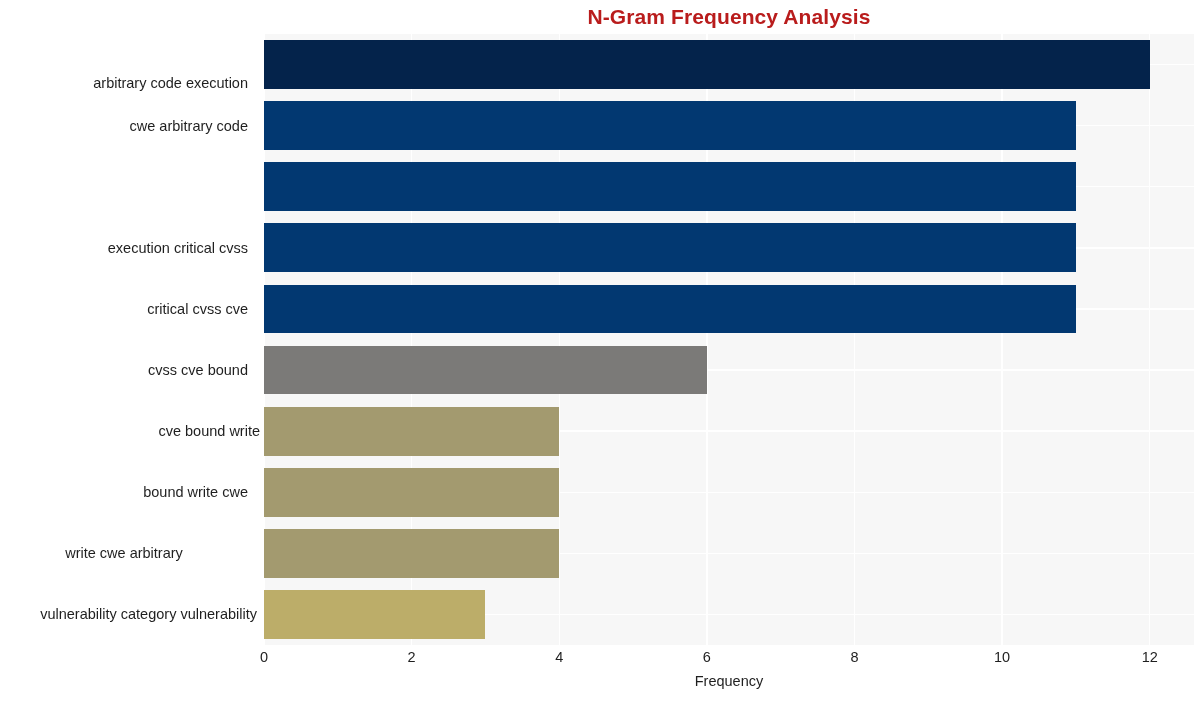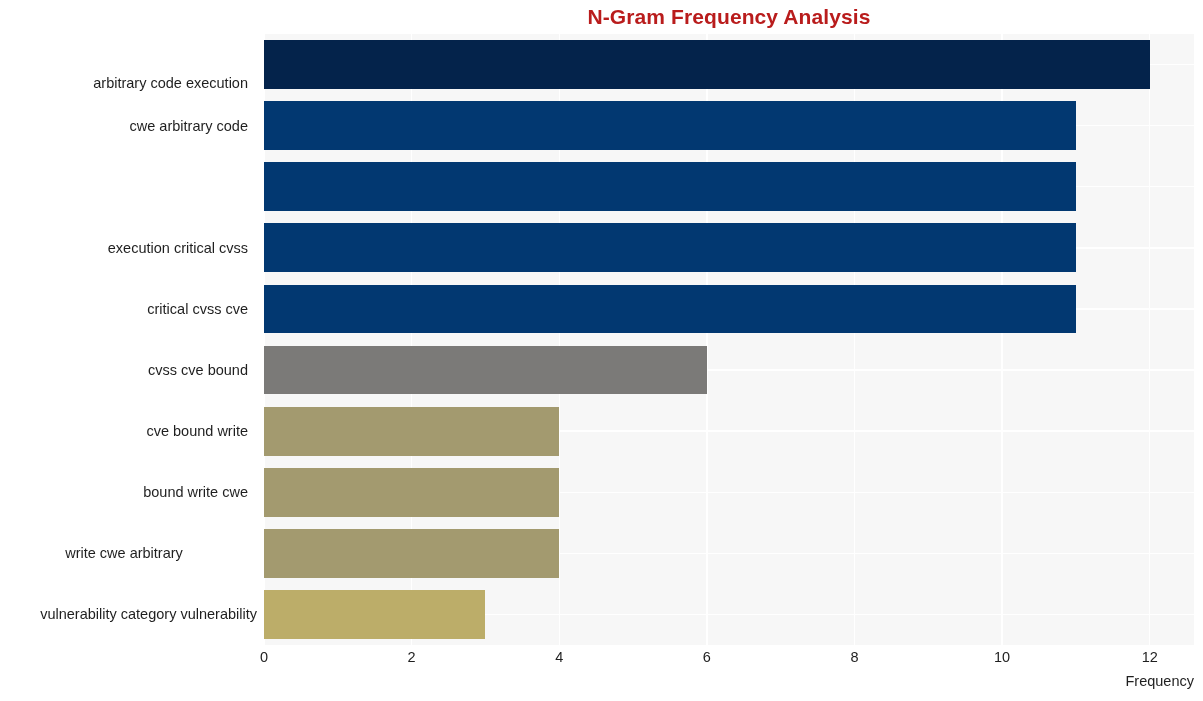--- a/index.html
+++ b/index.html
@@ -100,21 +100,21 @@
     font-size: 14.5px;
     color: #1f1f1f;
     transform: translateX(-50%);
     white-space: nowrap;
   }
   #x-axis-label {
     position: absolute;
     left: 264px;
     top: 673px;
     width: 930px;
-    text-align: right;
+    text-align: center;
     font-size: 14.5px;
     color: #1f1f1f;
     white-space: nowrap;
   }
 </style>
 </head>
 <body>
 
 <div id="figure">
 
@@ -155,21 +155,21 @@
         <div class="bar" title="vulnerability category vulnerability: 3" style="top: 556.01px; height: 48.88px; width: 221.429px; background: rgb(188, 173, 105);"></div>
       </div>
   </div>
 
   <div id="y-tick-labels">
       <div class="ytick" style="top: 30.55px; padding-right: 8px; box-sizing: border-box;  margin-top: 18px;">arbitrary code execution</div>
       <div class="ytick" style="top: 91.65px; padding-right: 8px; box-sizing: border-box; text-align: right;">cwe arbitrary code</div>
       <div class="ytick" style="top: 213.85px; padding-right: 8px; box-sizing: border-box; text-align: right;">execution critical cvss</div>
       <div class="ytick" style="top: 274.95px; padding-right: 8px; box-sizing: border-box; text-align: right;">critical cvss cve</div>
       <div class="ytick" style="top: 336.05px; padding-right: 8px; box-sizing: border-box; text-align: right;">cvss cve bound</div>
-      <div class="ytick" style="top: 397.15px; padding-right: 8px; box-sizing: border-box; text-align: right;">cve bound write</div>
+      <div class="ytick" style="top: 397.15px; padding-right: 8px; box-sizing: border-box; text-align: right; margin-left: 12px;">cve bound write</div>
       <div class="ytick" style="top: 458.25px; padding-right: 8px; box-sizing: border-box; text-align: right;">bound write cwe</div>
       <div class="ytick" style="top: 519.35px; padding-right: 8px; box-sizing: border-box; text-align: center;">write cwe arbitrary</div>
       <div class="ytick" style="top: 580.45px; padding-right: 8px; box-sizing: border-box; text-align: right; margin-left: 9px;">vulnerability category vulnerability</div>
     </div>
   <div id="x-tick-labels">
       <div class="xtick" style="left: 264px;">0</div>
       <div class="xtick" style="left: 411.619px;">2</div>
       <div class="xtick" style="left: 559.238px;">4</div>
       <div class="xtick" style="left: 706.857px;">6</div>
       <div class="xtick" style="left: 854.476px;">8</div>

